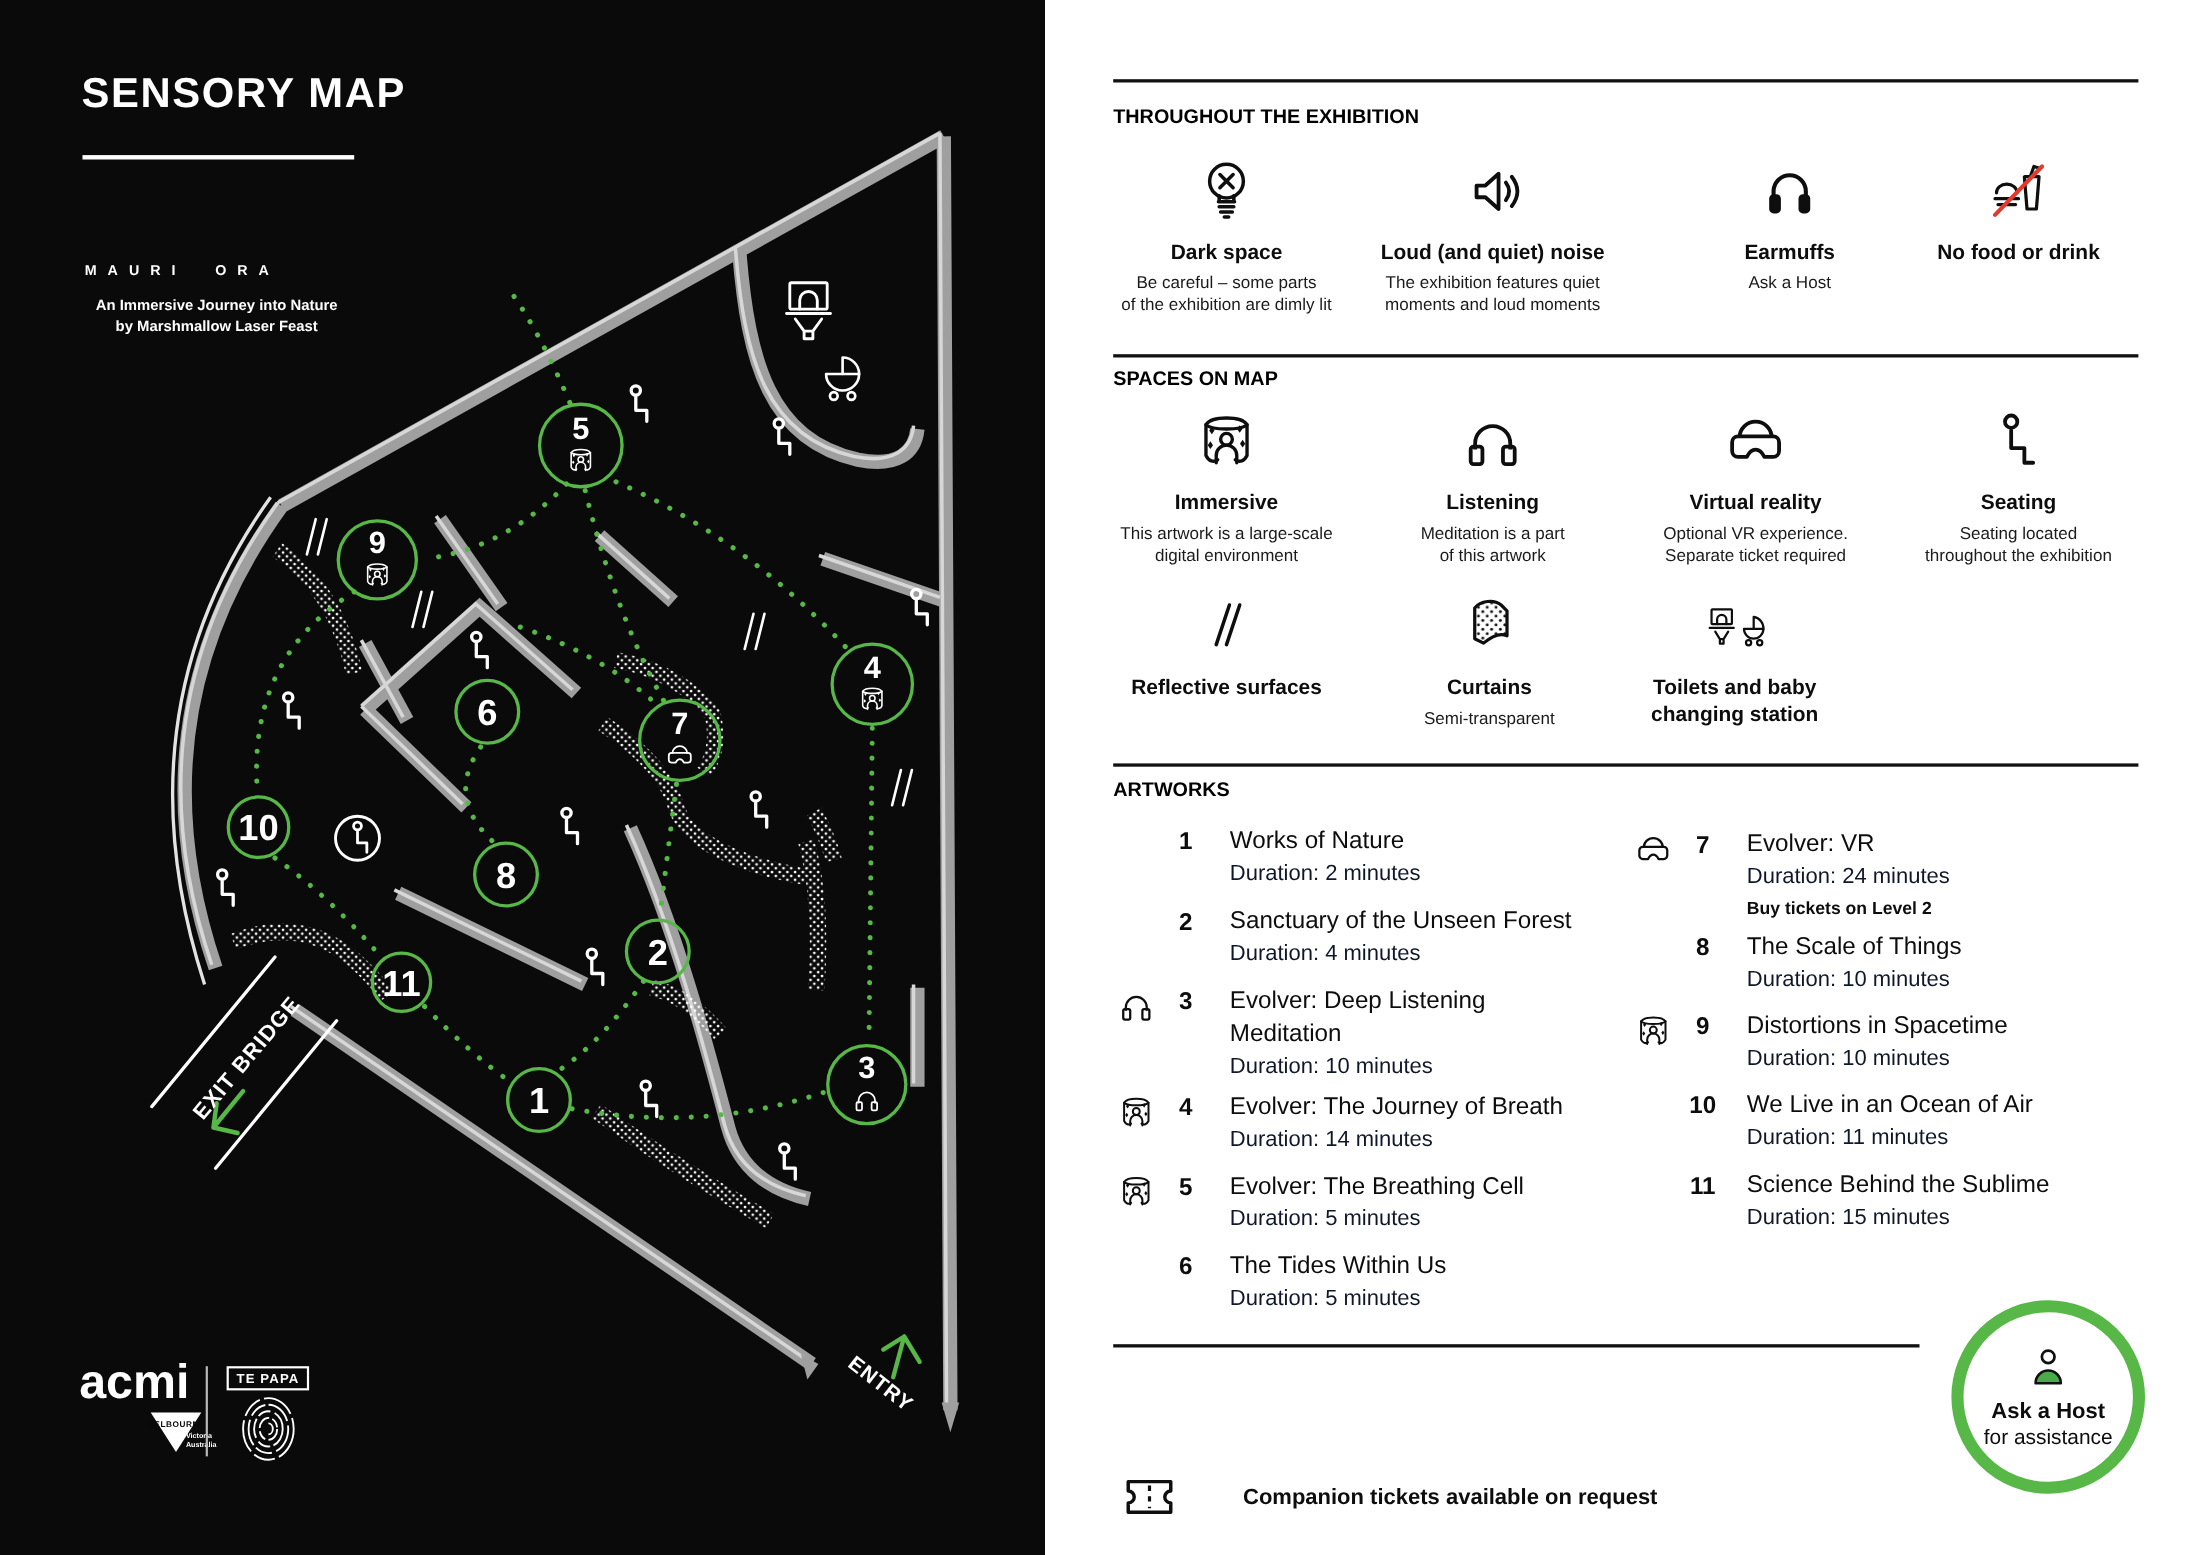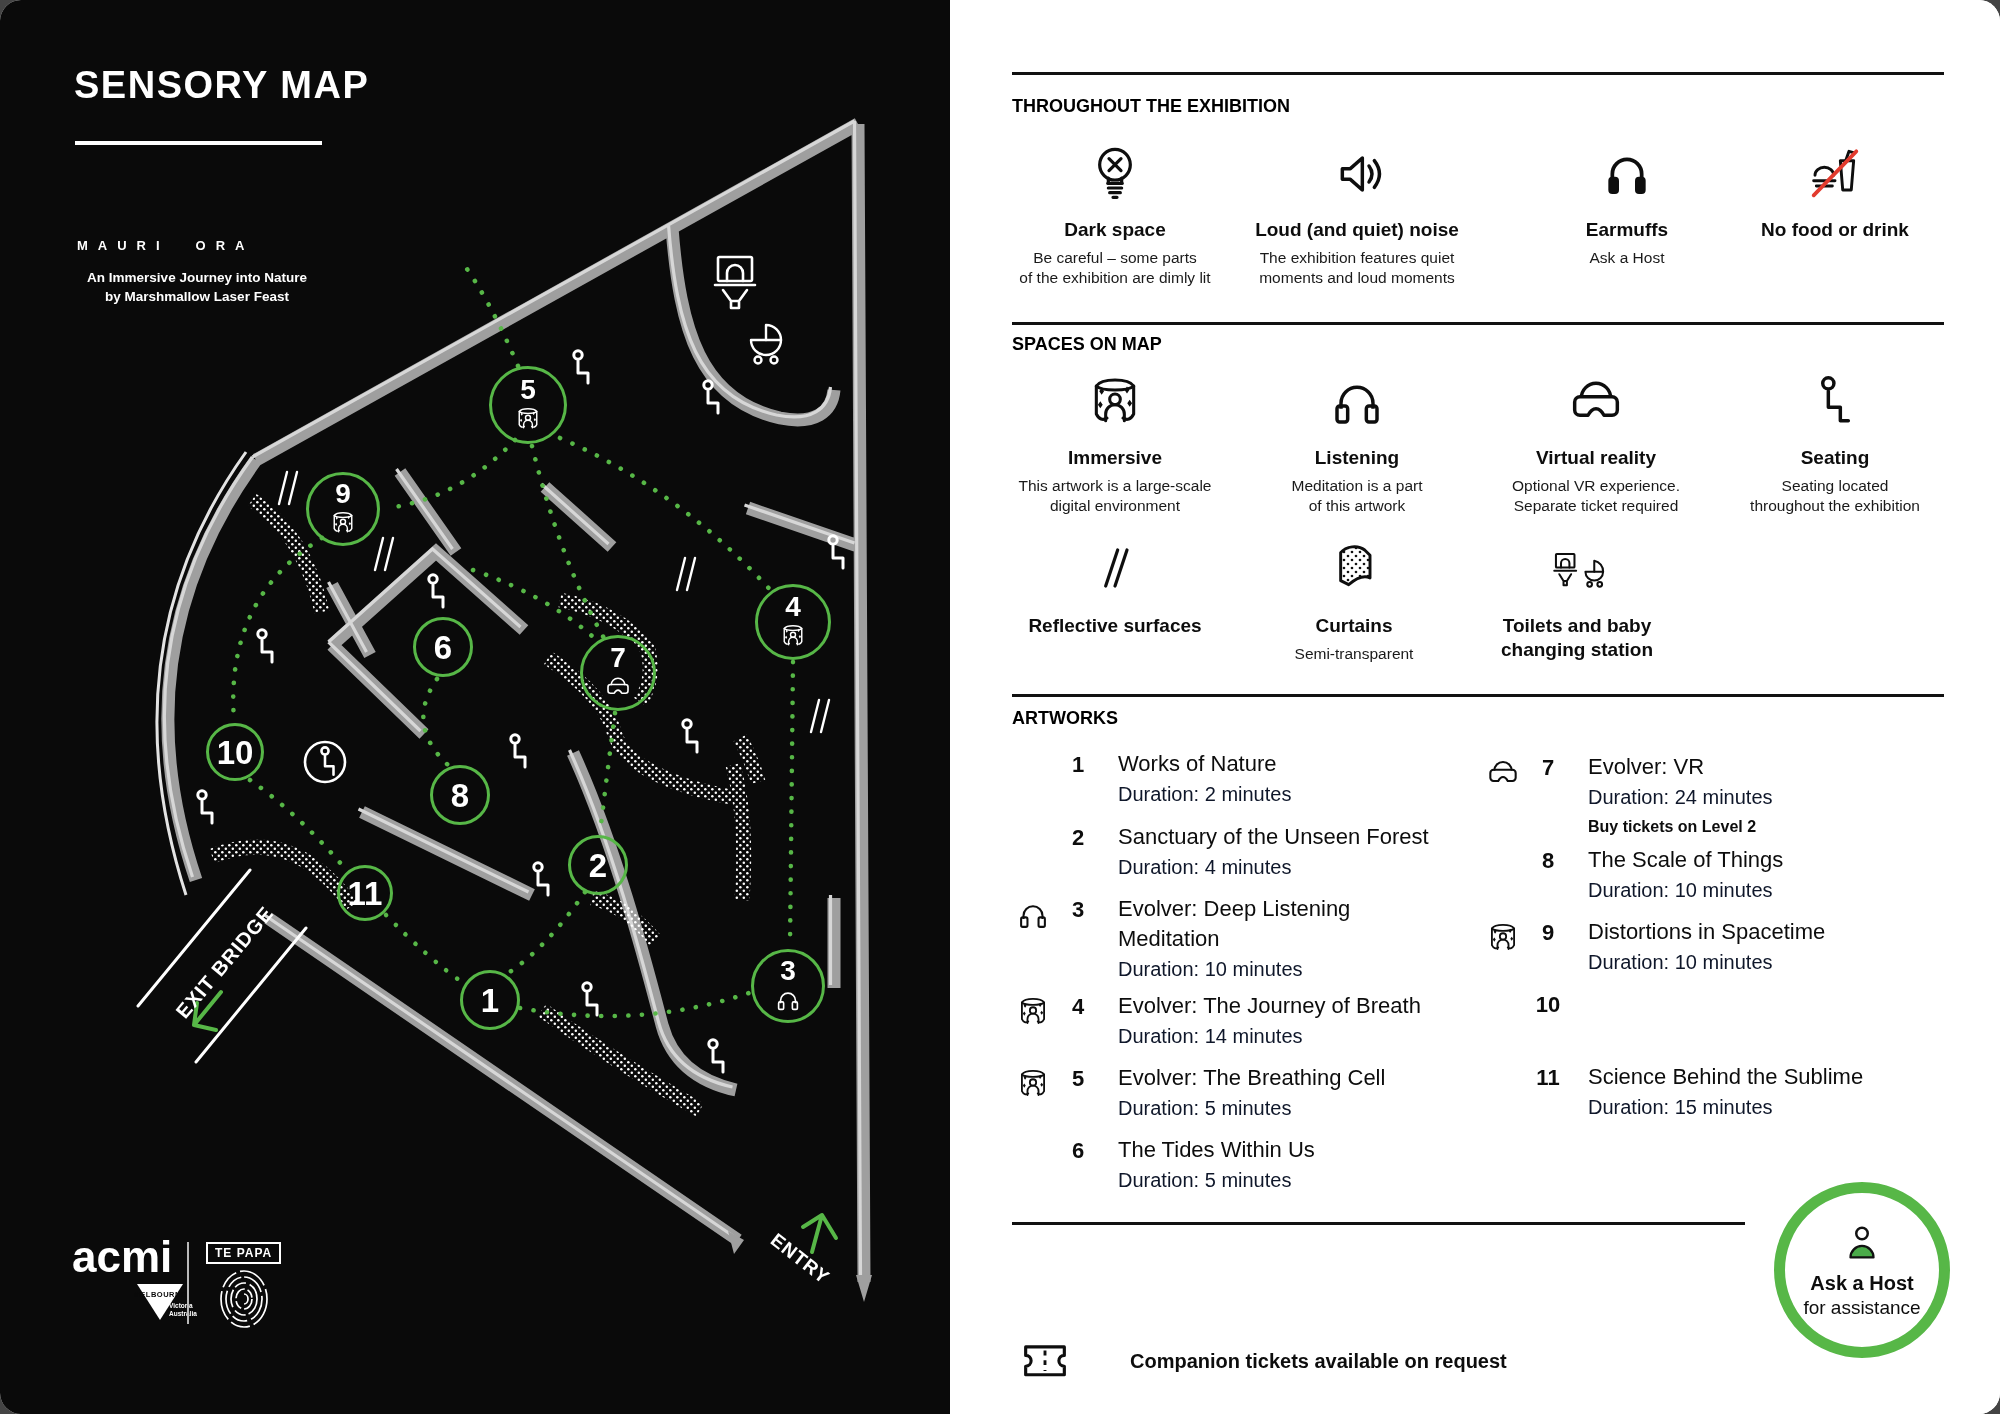--- a/index.html
+++ b/index.html
@@ -1,16 +1,16 @@
 <!DOCTYPE html>
 <html><head>
 <meta charset="utf-8">
 <style>
   html,body{margin:0;padding:0;background:#444;}
-  #stage{position:relative;width:2000px;height:1414px;background:#fff;font-family:"Liberation Sans",sans-serif;overflow:hidden;border-radius:21px;}
+  #stage{position:relative;width:2000px;height:1414px;background:#fff;font-family:"Liberation Sans",sans-serif;overflow:hidden;}
   
   .map-panel{position:absolute;left:0;top:0;width:950px;height:1414px;background:#0a0a0a;color:#fff;}
   .mapsvg{position:absolute;left:0;top:0;}
   .map-title{position:absolute;left:74px;top:64px;font-size:38px;font-weight:700;letter-spacing:1.5px;color:#fff;}
   .title-rule{position:absolute;left:75px;top:141px;width:247px;height:4px;background:#fff;}
   .breathe{position:absolute;left:74px;top:176px;display:flex;}
   .b-letter{font-size:36px;font-weight:700;color:#fff;margin-right:13px;display:inline-block;}
   .mauri{position:absolute;left:77px;top:238px;display:flex;gap:26px;}
   .mauri span{font-size:13px;font-weight:700;letter-spacing:10px;color:#fff;}
   .tagline{position:absolute;left:58px;top:268px;width:278px;text-align:center;font-size:13.5px;font-weight:700;line-height:19px;white-space:pre-line;color:#fff;}
@@ -579,20 +579,25 @@
     <div class="art-num">9</div>
     <div class="art-body">
       <div class="art-title">Distortions in Spacetime</div>
       <div class="art-duration">Duration: 10 minutes</div>
 
     </div>
   </div>
         <div class="art-item" style="left: 530px; top: 989px;">
     <div class="art-icon-box"></div>
     <div class="art-num">10</div>
+    <div class="art-body">
+      <div class="art-title">We Live in an Ocean of Air</div>
+      <div class="art-duration">Duration: 11 minutes</div>
+
+    </div>
   </div>
         <div class="art-item" style="left: 530px; top: 1062px;">
     <div class="art-icon-box"></div>
     <div class="art-num">11</div>
     <div class="art-body">
       <div class="art-title">Science Behind the Sublime</div>
       <div class="art-duration">Duration: 15 minutes</div>
 
     </div>
   </div>

